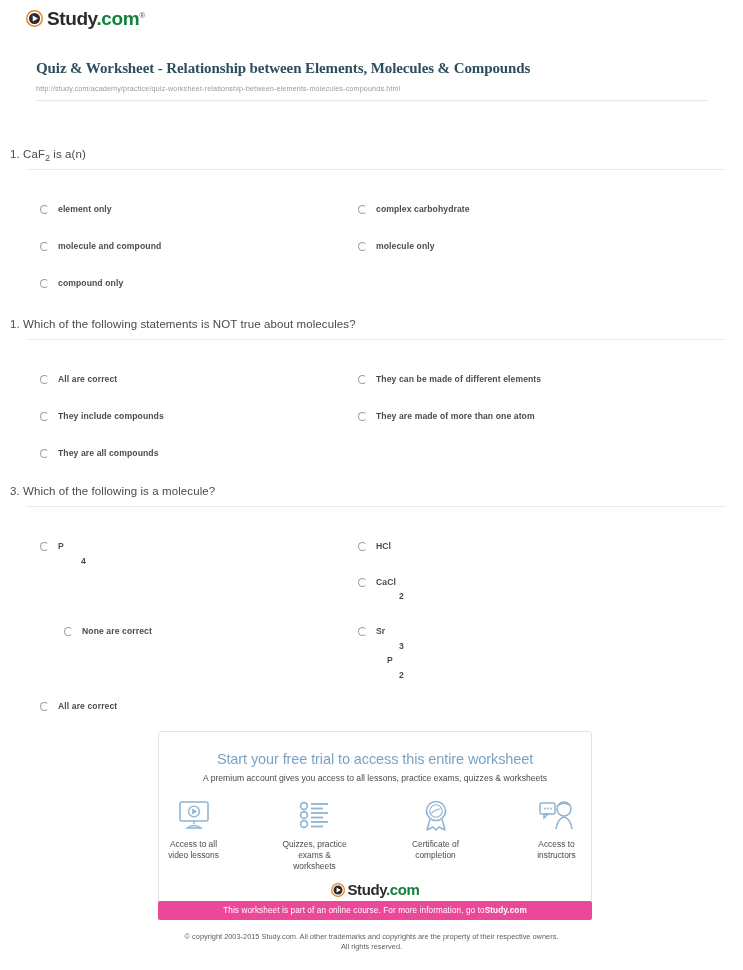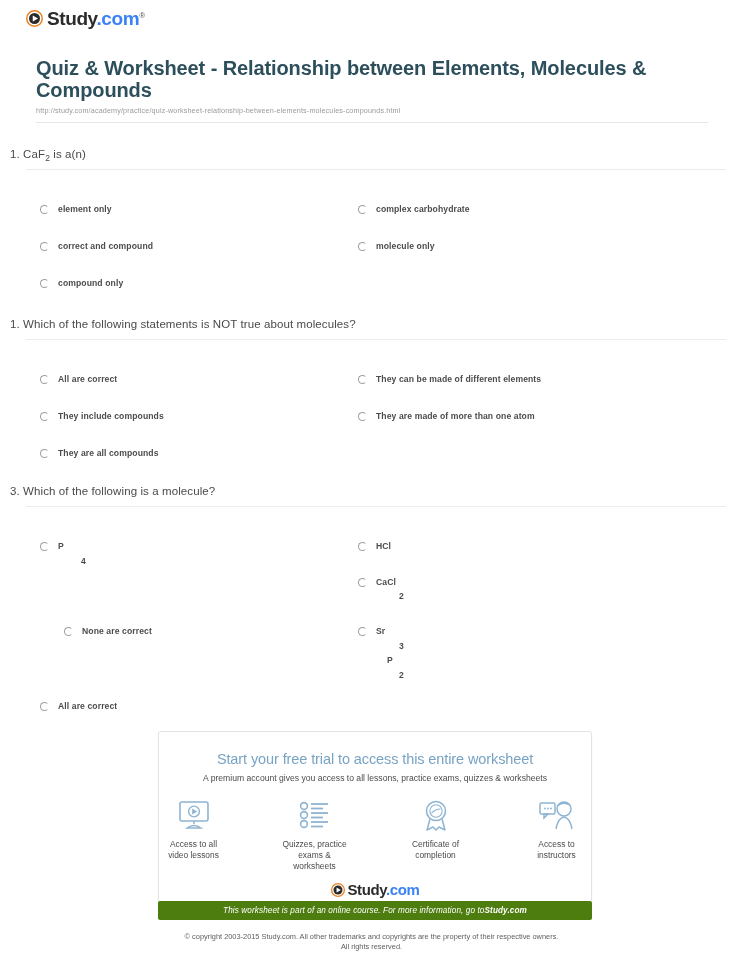--- a/index.html
+++ b/index.html
@@ -14,27 +14,27 @@
   .page { position: relative; width: 743px; height: 970px; overflow: hidden; }
 
   
   .topbar { padding: 9px 0 0 26px; }
   .logo { display: inline-flex; align-items: center; gap: 4px; }
   .logo-mark { width: 17px; height: 17px; flex: 0 0 17px; display:block; }
   .logo-text {
     font-size: 19px; font-weight: bold; letter-spacing: -0.4px;
     color: #2b2b2b; line-height: 1; position: relative; top: 0px;
   }
-  .logo-text .dot { color: #3b82f6; }
+  .logo-text .dot { color: #15803d; }
   .logo-tm { font-size: 8px; vertical-align: super; color: #555; font-weight: normal; }
 
   .title-wrap { margin: 26px 0 0 36px; width: 660px; }
   h1 {
-    font-size: 20px; line-height: 22px; font-weight: bold;
-    color: #2d4f5c; letter-spacing: -0.1px;
+    font-size: 15px; line-height: 22px; font-weight: bold;
+    color: #2d4f5c; letter-spacing: -0.1px; font-family: Liberation Serif, serif;
   }
   .url {
     margin-top: 5px; font-size: 7.2px; color: #9a9a9a; letter-spacing: 0.15px;
     white-space: nowrap;
   }
   .hr-top { margin: 7px 0 0 36px; width: 672px; height: 1px; background: #e6e6e6; }
 
   
   .q-block { margin: 0 0 0 0; }
   .q-title {
@@ -86,23 +86,23 @@
   }
   .promo-logo {
     display: flex; align-items: center; justify-content: center; gap: 3px;
     margin-top: 10px;
   }
   .promo-logo .logo-text { font-size: 15px; }
   .promo-logo .logo-mark { width: 14px; height: 14px; flex: 0 0 14px; }
 
   .banner {
     position: absolute; left: 158px; top: 901px; width: 434px; height: 19px;
-    background: #4d7c0f; border-radius: 2px;
+    background: #ec4899; border-radius: 2px;
     display: flex; align-items: center; justify-content: center;
-    color: #ffffff; font-size: 8.2px; letter-spacing: 0.1px; font-style: italic;
+    color: #ffffff; font-size: 8.2px; letter-spacing: 0.1px;
   }
   .banner b { font-weight: bold; }
 
   .copyright {
     position: absolute; left: 0; top: 932px; width: 743px; text-align: center;
     font-size: 7.4px; line-height: 10px; color: #5d5d5d;
   }
 </style>
 </head>
 <body>
@@ -130,21 +130,21 @@
     <div class="q-title">1. CaF<sub class="inline">2</sub> is a(n)</div>
     <div class="q-rule"></div>
     <div class="opts" style="height:110px;">
 
       <div class="opt" style="left:40px; top:34px;justify-content:flex-end;">
         <span class="radio"></span>
         <span class="opt-label">element only</span>
       </div>
       <div class="opt" style="left:40px; top:71px;">
         <span class="radio"></span>
-        <span class="opt-label">correct and compound</span>
+        <span class="opt-label">molecule and compound</span>
       </div>
       <div class="opt" style="left:40px; top:108px;">
         <span class="radio"></span>
         <span class="opt-label">compound only</span>
       </div>
       <div class="opt" style="left:358px; top:34px;">
         <span class="radio"></span>
         <span class="opt-label">complex carbohydrate</span>
       </div>
       <div class="opt" style="left:358px; top:71px;">

